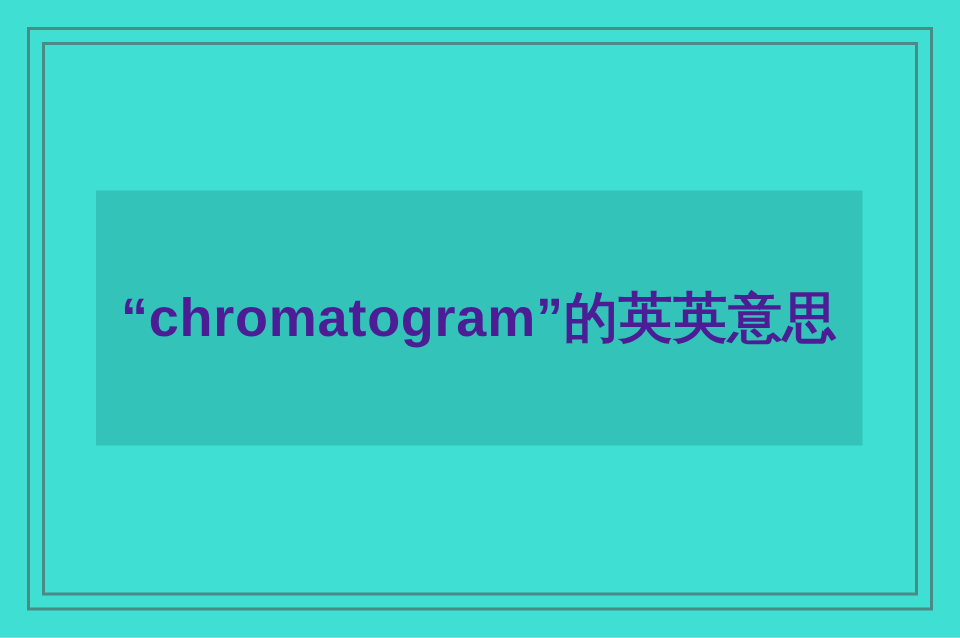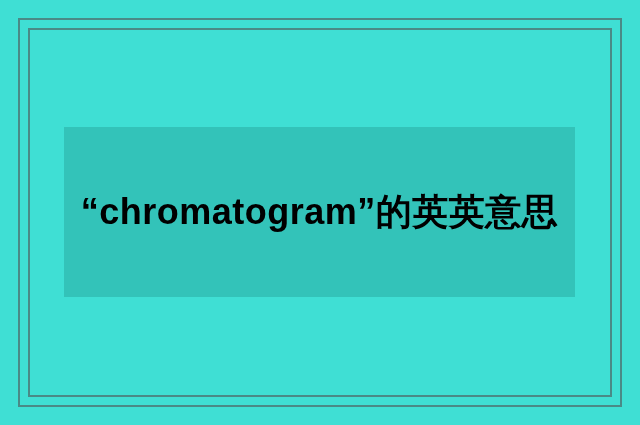--- a/index.html
+++ b/index.html
@@ -54,21 +54,21 @@
     height: 170px;
     background: rgba(0, 72, 68, 0.18);
     display: flex;
     flex-direction: column;
     align-items: center;
     justify-content: center;
     box-sizing: border-box;
   }
 
   .caption-text {
-    color: #000000;
+    color: #4c1d95;
     font-size: 36px;
     font-weight: bold;
     line-height: 58px;
     text-align: center;
     letter-spacing: 0.5px;
     white-space: pre-line;
     margin: 0;
     padding: 0;
   }
 </style>

